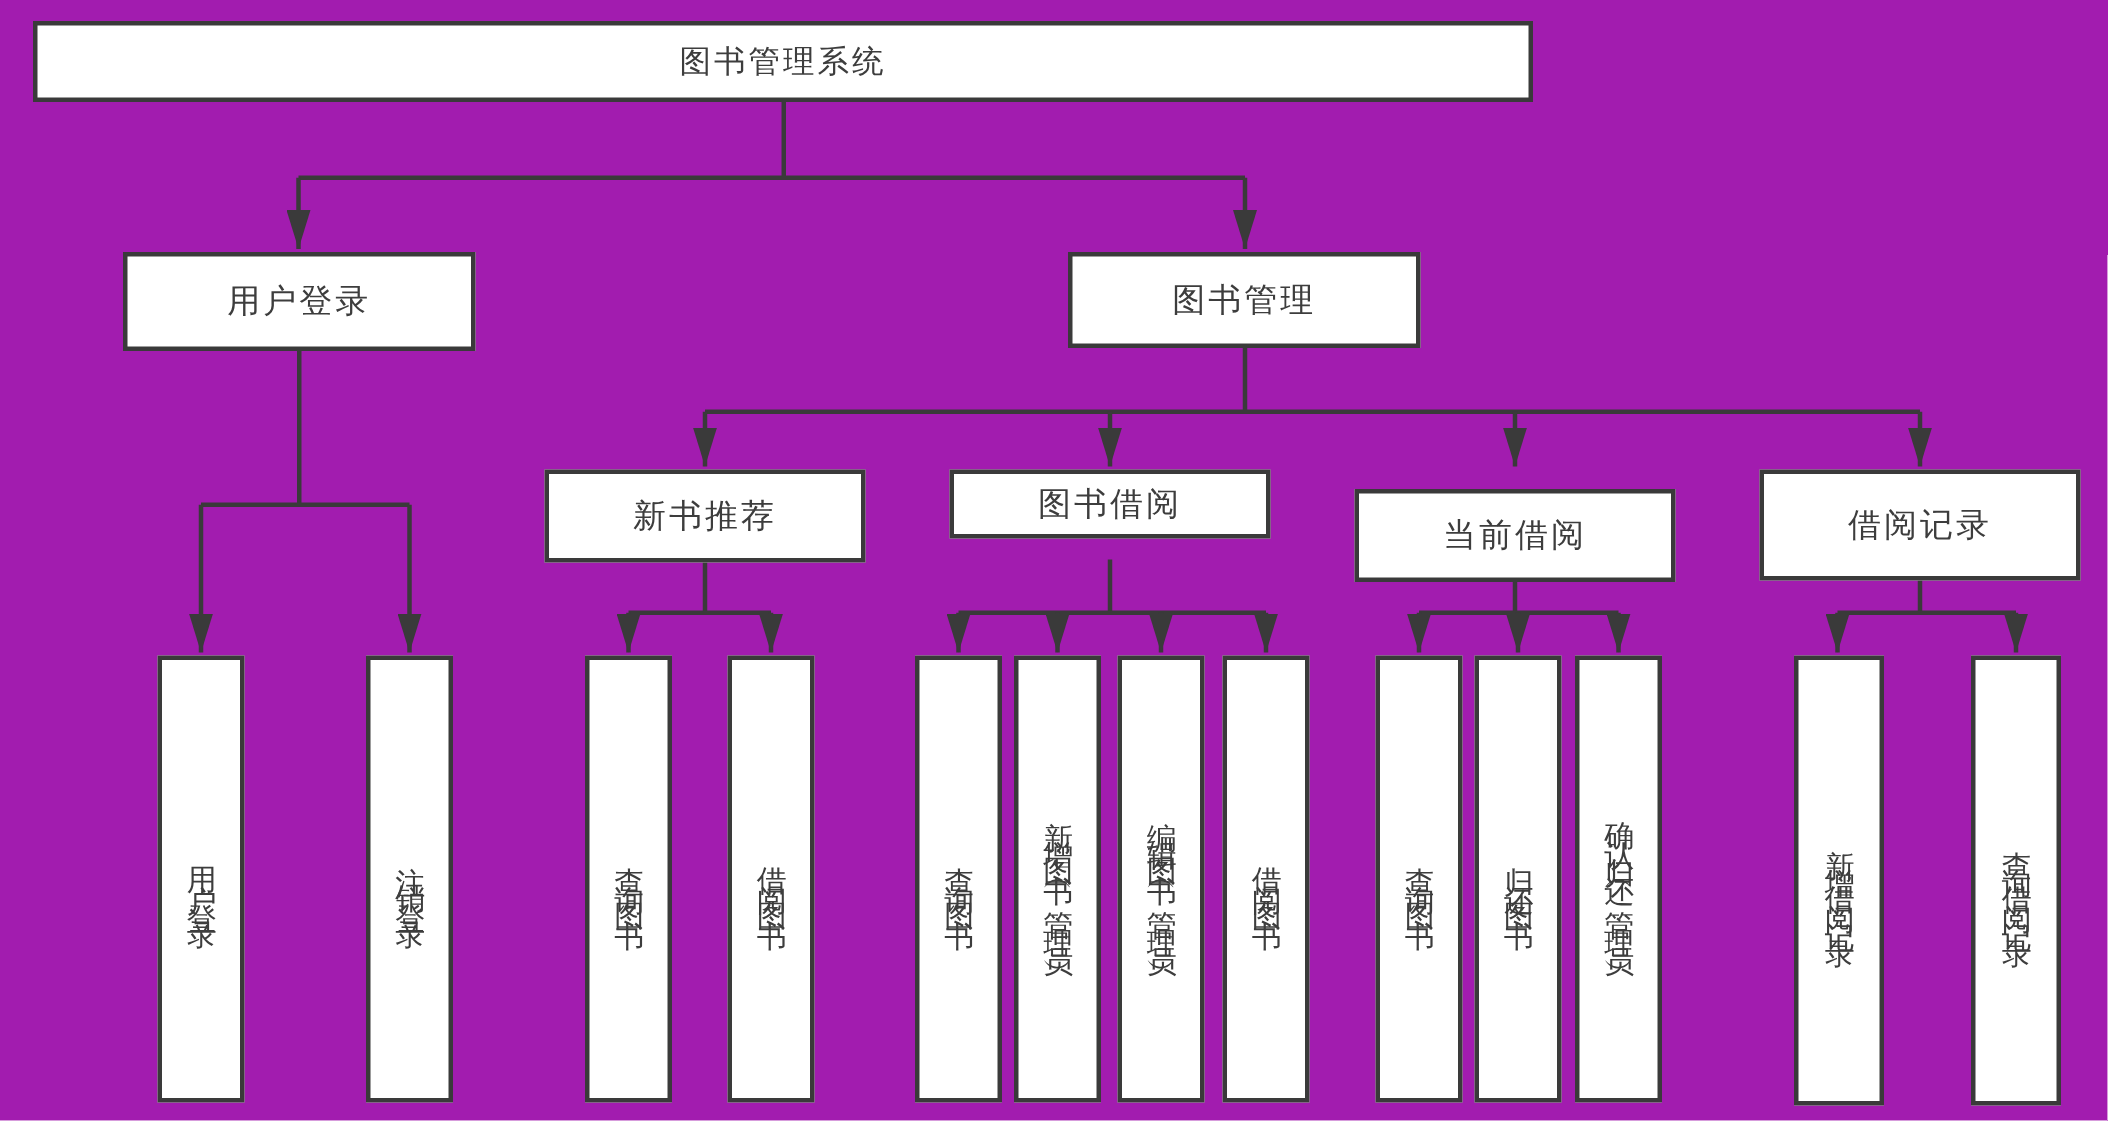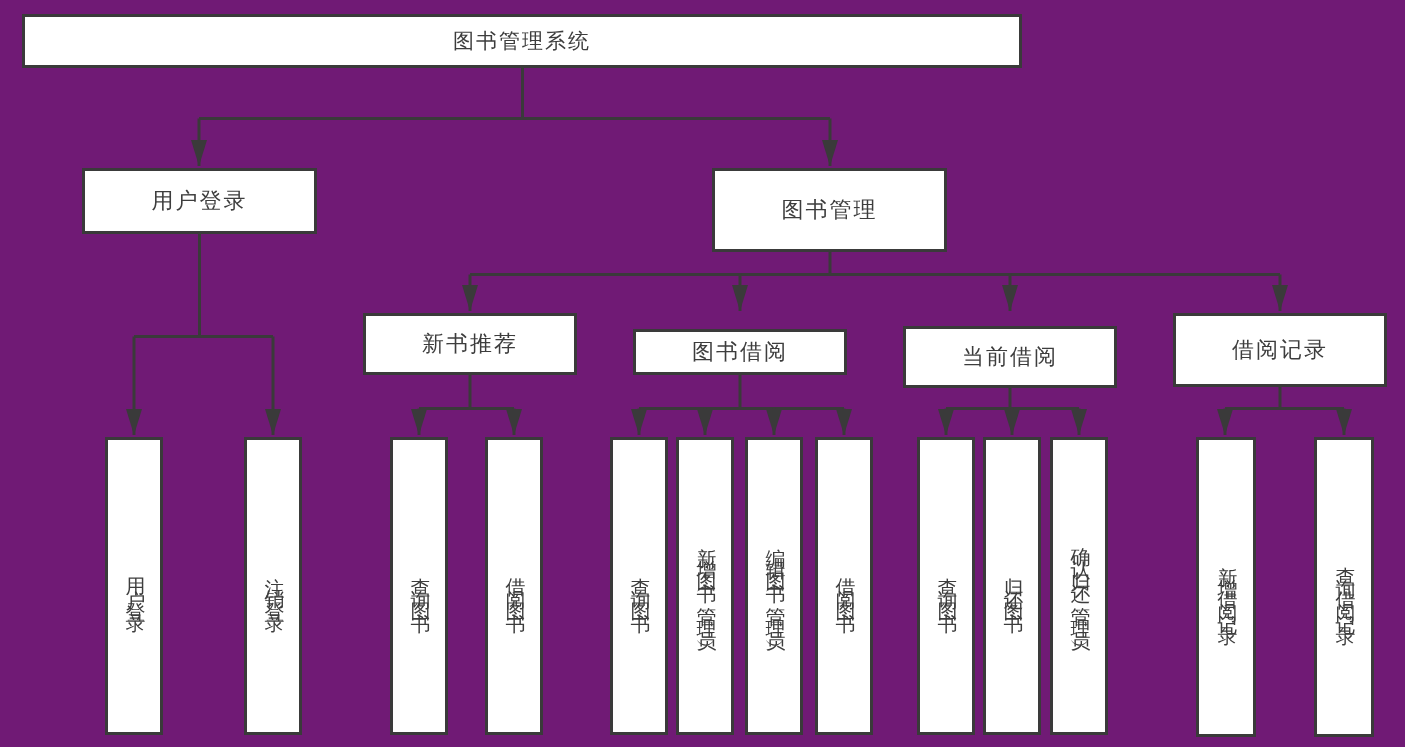--- a/index.html
+++ b/index.html
@@ -1,21 +1,21 @@
 <!DOCTYPE html>
 <html><head>
 <meta charset="utf-8">
 <style>
   html, body { margin: 0; padding: 0; background: #ffffff; }
   #canvas {
     position: relative;
     width: 1405px;
     height: 747px;
-    background: #701a75;
-    font-family: Liberation Mono, monospace;
+    background: #a21caf;
+    font-family: Liberation Sans, sans-serif;
     overflow: hidden;
   }
   #wires {
     position: absolute;
     left: 0; top: 0;
     width: 1405px; height: 747px;
     pointer-events: none;
   }
   .node {
     position: absolute;
@@ -109,28 +109,28 @@
     </g>
   </svg>
 
   <div class="node hbox root-box" style="left:22px; top:14px; width:1000px; height:54px;">
     <span>图书管理系统</span>
   </div>
 
   <div class="node hbox" style="left:82px; top:168px; width:235px; height:66px;">
     <span>用户登录</span>
   </div>
-  <div class="node hbox" style="left:712px; top:168px; width:235px; height:84px;">
+  <div class="node hbox" style="left:712px; top:168px; width:235px; height:64px;">
     <span>图书管理</span>
   </div>
 
   <div class="node hbox" style="left:363px; top:313px; width:214px; height:62px;">
     <span>新书推荐</span>
   </div>
-  <div class="node hbox" style="left:633px; top:313px; width:214px; height:46px;margin-top:16px;">
+  <div class="node hbox" style="left:633px; top:313px; width:214px; height:46px;">
     <span>图书借阅</span>
   </div>
   <div class="node hbox" style="left:903px; top:326px; width:214px; height:62px;">
     <span>当前借阅</span>
   </div>
   <div class="node hbox" style="left:1173px; top:313px; width:214px; height:74px;align-items:center;">
     <span>借阅记录</span>
   </div>
 
   <div class="node vbox" style="left:105px; top:437px; width:58px; height:298px;">

